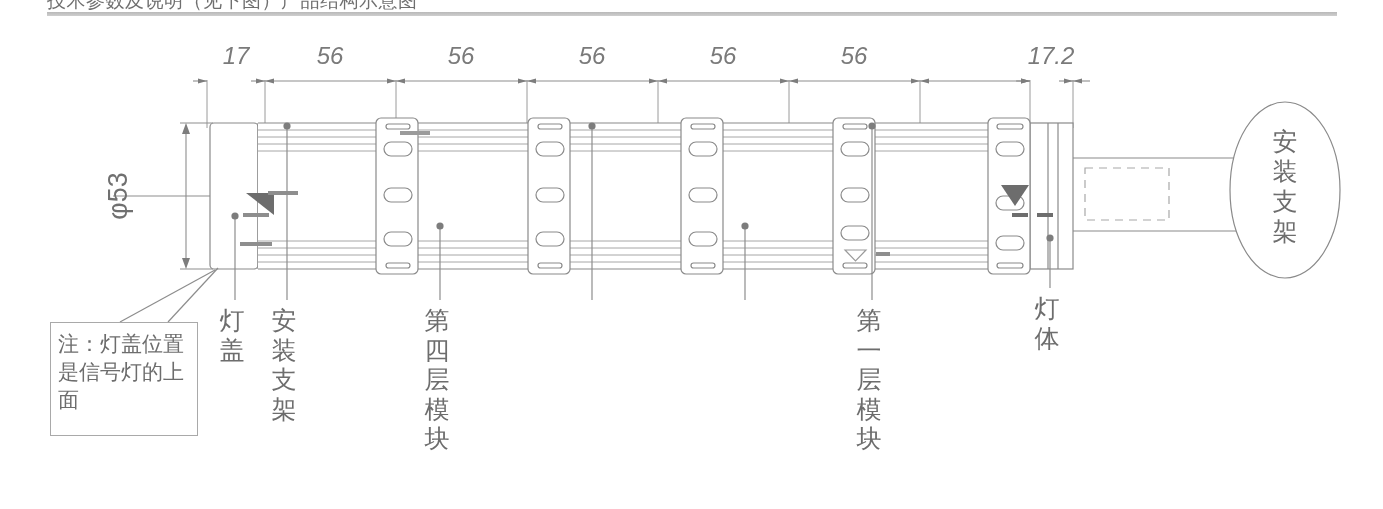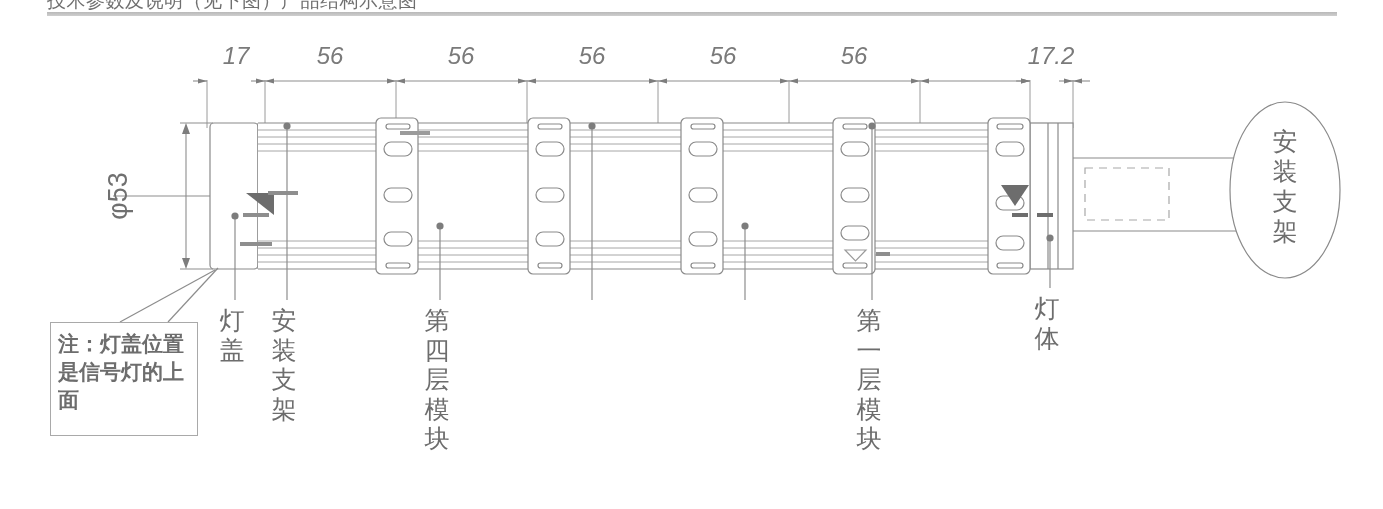--- a/index.html
+++ b/index.html
@@ -38,21 +38,21 @@
   .phi{
     position:absolute;font-size:27px;color:#707070;white-space:nowrap;
     transform-origin:50% 50%;transform:translate(-50%,-50%) rotate(-90deg);
   }
   #note-box{
     position:absolute;left:50px;top:322px;width:148px;height:114px;
     border:1px solid #a9a9a9;background:#fff;box-sizing:border-box;
   }
   #note-text{
     position:absolute;left:58px;top:330px;width:134px;
-    font-size:21px;line-height:1.33;color:#6d6d6d;font-weight:bold;
+    font-size:21px;line-height:1.33;color:#6d6d6d;
   }
   #bracket-label{
     position:absolute;left:1285px;top:126px;
     font-size:25px;line-height:1.2;color:#6d6d6d;
     width:1.25em;text-align:center;word-break:break-all;
     transform:translateX(-50%);
   }
 </style>
 </head>
 <body>

